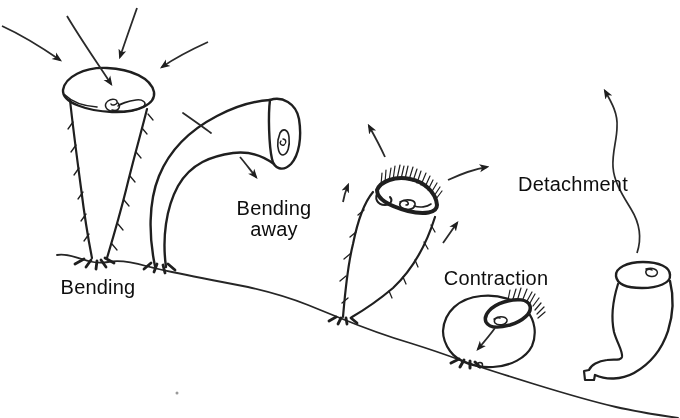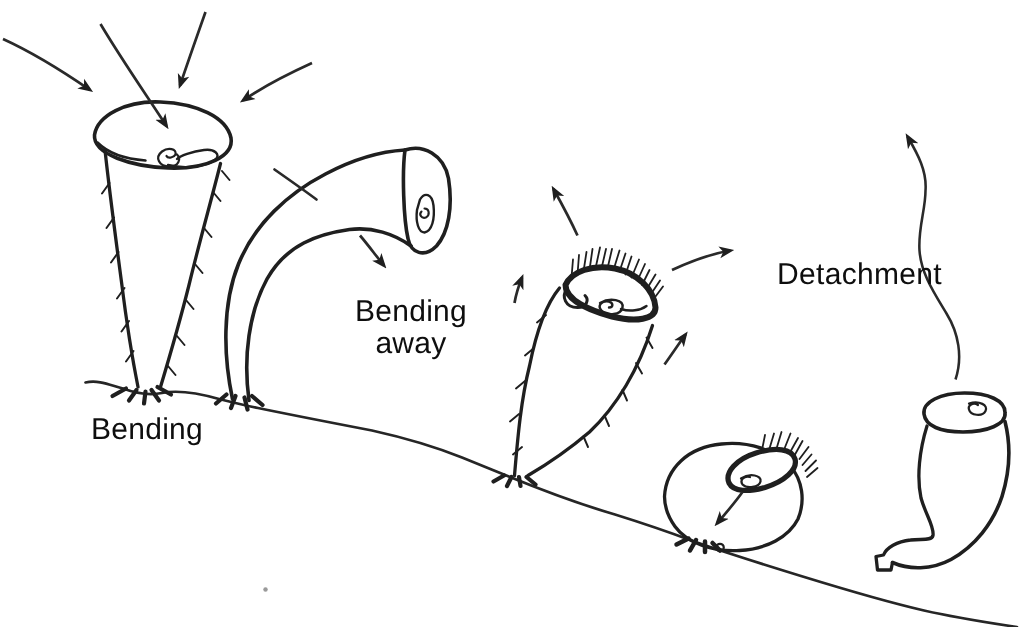--- a/index.html
+++ b/index.html
@@ -103,14 +103,15 @@
       <path d="M670 281 C674 297 673 315 668 331 C662 349 650 364 634 373 C621 380 606 380 595 375" fill="none" stroke="#1f1f1f" stroke-width="2.4" stroke-linecap="round"></path>
       <path d="M637 253 C642 238 639 222 631 209 C622 194 614 182 613 167 C612 152 617 140 617 127 C618 114 612 103 605 91" fill="none" stroke="#2a2a2a" stroke-width="1.7" marker-end="url(#ah)"></path>
     </g>
 
     <circle cx="177" cy="393" r="1.5" fill="#9a9a9a"></circle>
   </svg>
 
   <div class="diagram-label" style="left:98px; top:287px;">Bending</div>
   <div class="diagram-label" style="left:274px; top:219px;">Bending
 away</div>
+  <div class="diagram-label" style="left:496px; top:278px;">Contraction</div>
   <div class="diagram-label" style="left:573px; top:184px;">Detachment</div>
 </div>
 
 </body></html>

